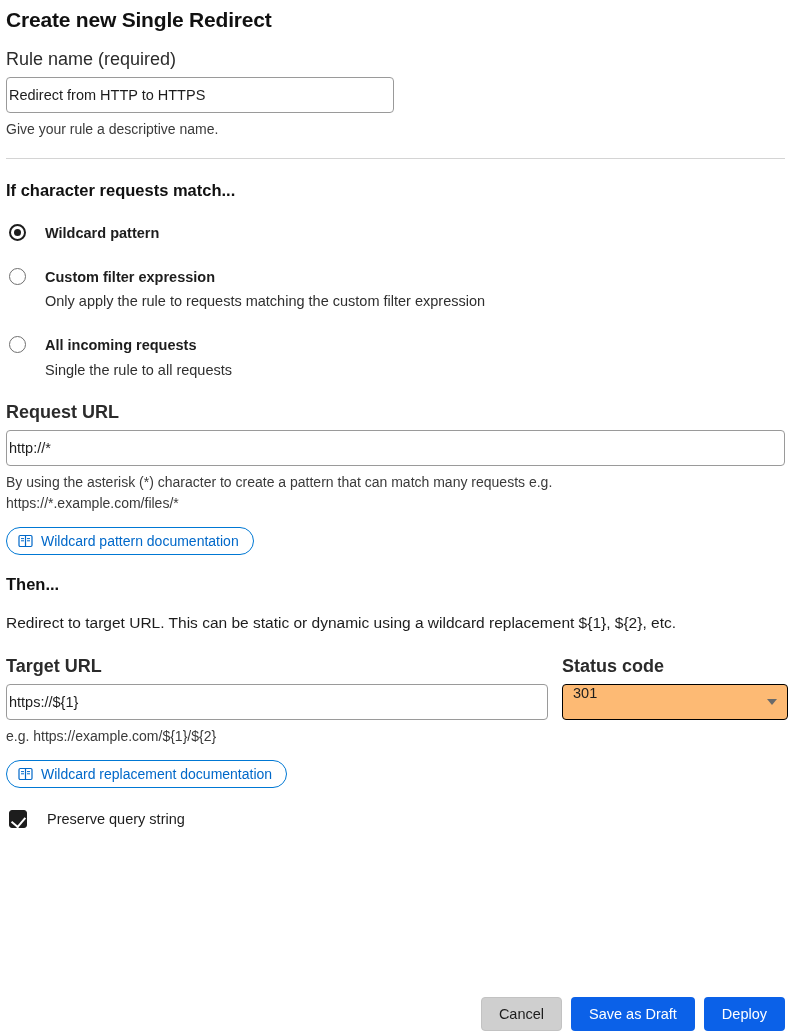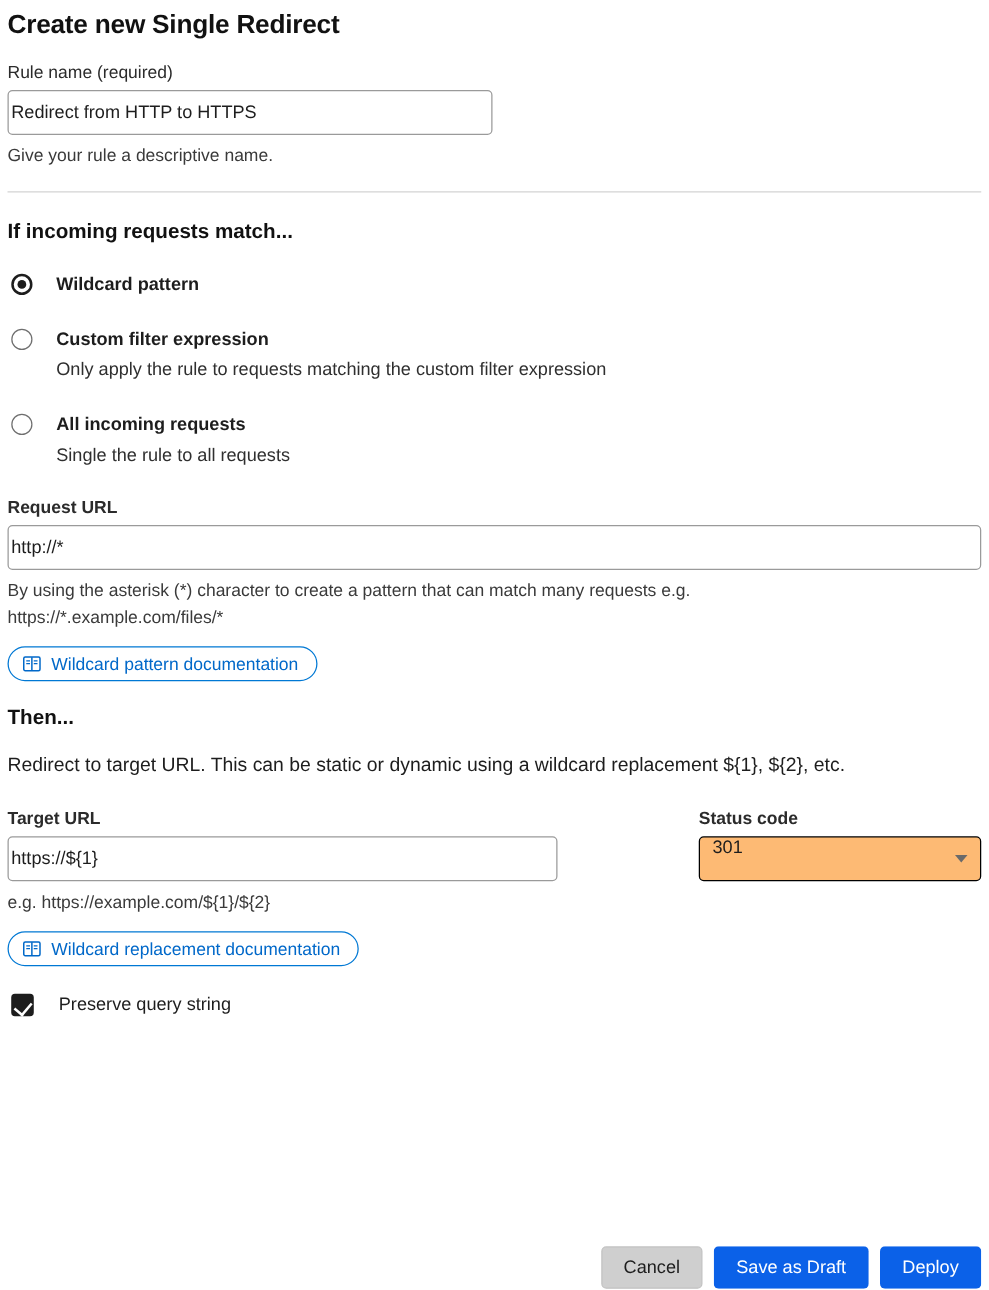--- a/index.html
+++ b/index.html
@@ -22,21 +22,21 @@
     height: 100%;
   }
   h1.page-title {
     font-size: 21px;
     font-weight: bold;
     margin: 8px 0 0 0;
     letter-spacing: -0.2px;
     color: #111;
   }
   .field-label {
-    font-size: 14px;
+    font-size: 18px;
     color: #2b2b2b;
     margin-top: 17px;
   }
   .field-label.bold {
     font-weight: bold;
   }
   input.text-input {
     display: block;
     margin-top: 7px;
     height: 36px;
@@ -44,21 +44,21 @@
     border-radius: 4px;
     padding: 0 2px;
     font-size: 14.5px;
     font-family: "Liberation Sans", sans-serif;
     color: #1d1d1d;
     background: #fff;
     outline: none;
   }
   #rule-name-input { width: 388px; }
   #request-url-input { width: 779px; }
-  #target-url-input { width: 440px; }
+  #target-url-input { width: 542px; }
   .helper-text {
     font-size: 14px;
     color: #3a3a3a;
     margin-top: 6px;
     line-height: 1.45;
   }
   hr.divider {
     border: none;
     border-top: 1px solid #d4d4d4;
     margin: 19px 0 0 0;
@@ -223,21 +223,21 @@
 <div class="page">
 
   <h1 class="page-title">Create new Single Redirect</h1>
 
   <div class="field-label">Rule name (required)</div>
   <input id="rule-name-input" class="text-input" type="text" value="Redirect from HTTP to HTTPS" style="">
   <div class="helper-text">Give your rule a descriptive name.</div>
 
   <hr class="divider">
 
-  <h2 class="section-heading">If incoming requests match...</h2>
+  <h2 class="section-heading">If character requests match...</h2>
 
   <div class="radio-group">
 
     <div class="radio-row selected">
       <span class="radio-outer"></span>
       <span class="radio-text">
         <span class="radio-title">Wildcard pattern</span>
       </span>
     </div>
 

